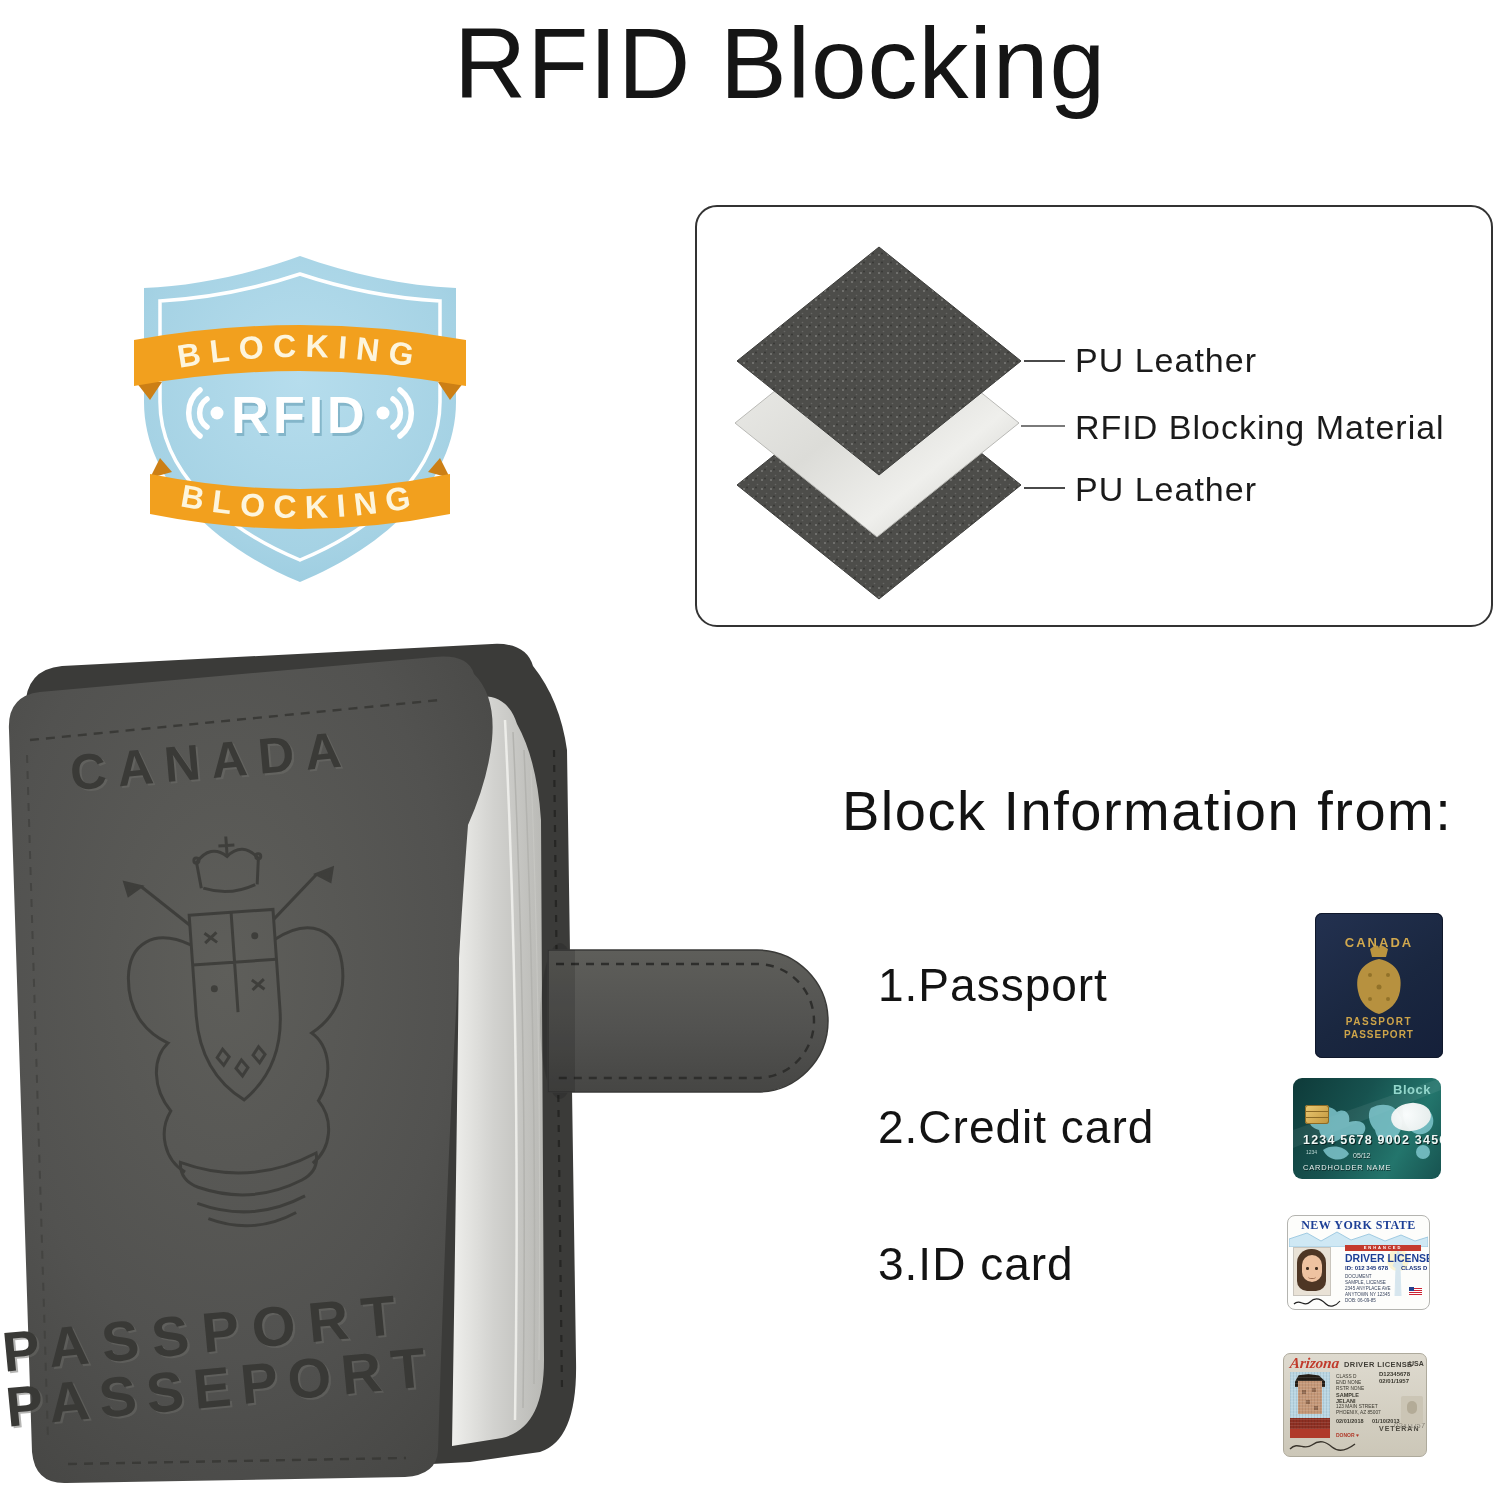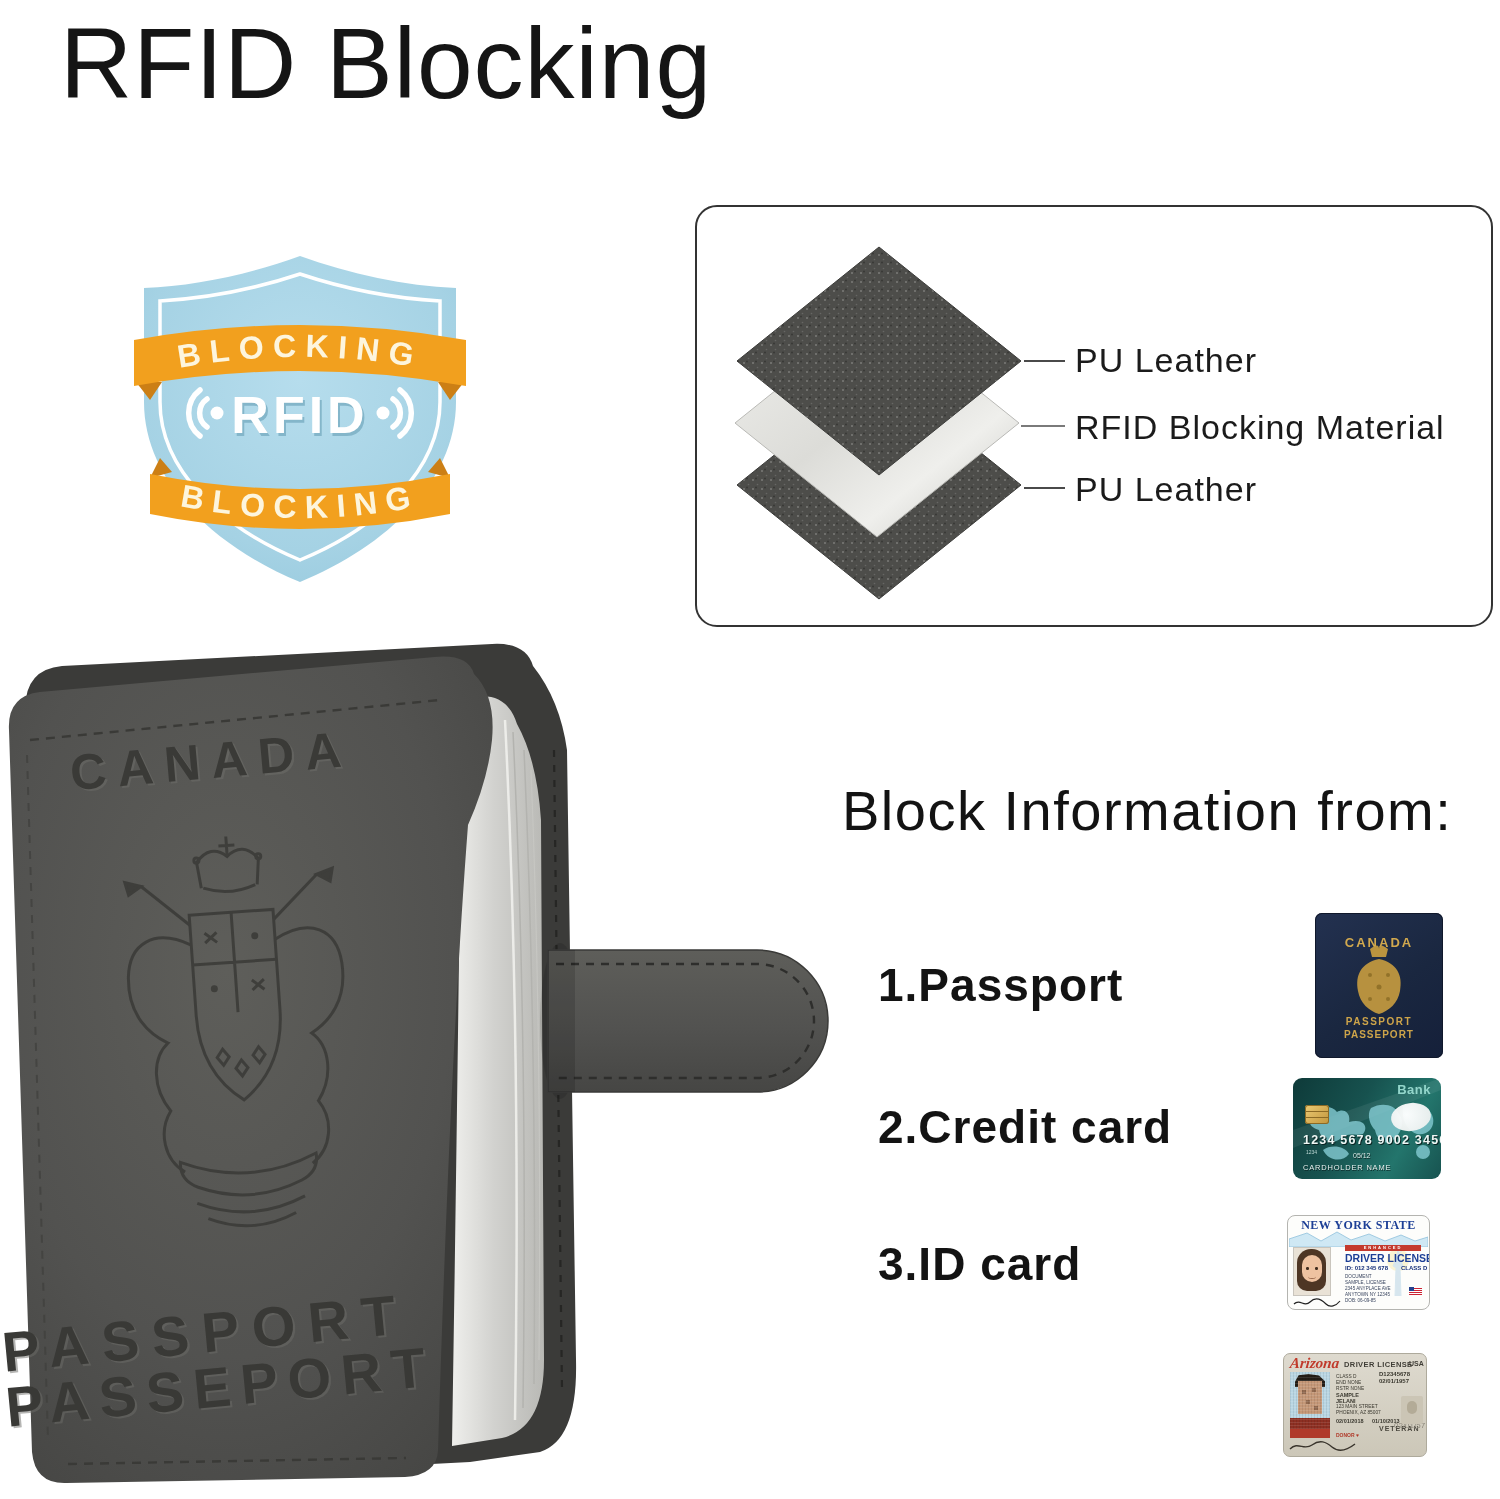--- a/index.html
+++ b/index.html
@@ -1,40 +1,40 @@
 <!DOCTYPE html>
 <html><head>
 <meta charset="utf-8">
 <style>
   html,body{margin:0;padding:0;background:#fff;}
   .canvas{position:relative;width:1500px;height:1499px;background:#ffffff;overflow:hidden;
           font-family:"Liberation Sans",sans-serif;color:#141414;}
   .abs{position:absolute;}
 
   
-  .page-title{left:60px;top:6px;width:1440px;text-align:left;font-size:100px;
+  .page-title{left:60px;top:6px;width:1440px;text-align:center;font-size:100px;
               font-weight:400;letter-spacing:1px;color:#151515;}
 
   
   .badge-wrap{left:120px;top:252px;width:360px;height:360px;}
 
   
   .mat-box{left:695px;top:205px;width:794px;height:418px;border:2.5px solid #333;border-radius:22px;}
   .mat-svg{position:absolute;left:0;top:0;}
   .mat-label{position:absolute;left:378px;font-size:34px;letter-spacing:1px;color:#1b1b1b;white-space:nowrap;}
   .mat-label.l0{top:134px;}
   .mat-label.l1{top:201px;}
   .mat-label.l2{top:263px;}
 
   
   .product-wrap{left:0;top:640px;width:900px;height:859px;}
 
   
   .bi-heading{left:842px;top:778px;width:660px;font-size:56px;letter-spacing:1.5px;color:#131313;white-space:nowrap;}
-  .bi-item{font-size:46px;letter-spacing:1px;color:#131313;white-space:nowrap;font-weight:bold;}
+  .bi-item{font-size:46px;letter-spacing:1px;color:#131313;white-space:nowrap;}
   .it0{left:878px;top:958px;} .it1{left:878px;top:1100px;}
   .it2{left:878px;top:1237px;} .it3{left:878px;top:1374px;}
 
   
   .pp-icon{left:1315px;top:913px;width:128px;height:145px;background:linear-gradient(145deg,#233150,#1a2740 55%,#15203a);
            border-radius:7px;box-shadow:0 0 0 1px #10182b inset;}
   .pp-country{position:absolute;left:0;top:22px;width:100%;text-align:center;font-size:13px;font-weight:700;
               letter-spacing:2px;color:#d2a94e;}
   .pp-l1{position:absolute;left:0;top:103px;width:100%;text-align:center;font-size:10px;font-weight:700;
          letter-spacing:1.5px;color:#cda44a;}
@@ -305,21 +305,21 @@
     <svg width="148" height="101" viewBox="0 0 148 101" style="position:absolute;left:0;top:0">
       <path d="M0,70 L148,12 L148,0 L0,52 Z" fill="rgba(255,255,255,.07)"></path>
       <g fill="#85ccd4" opacity=".8">
         <path d="M18,38 C24,28 38,26 44,34 C50,30 58,34 56,44 C70,40 76,48 70,56 C62,58 54,54 48,60 C40,68 28,62 26,52 C18,50 14,44 18,38 Z"></path>
         <path d="M78,30 C88,24 102,26 106,36 C112,44 108,56 100,62 C92,68 84,62 82,52 C76,46 74,36 78,30 Z"></path>
         <path d="M110,28 C122,22 138,28 140,40 C142,50 134,58 124,56 C116,54 108,44 110,28 Z"></path>
         <circle cx="130" cy="74" r="7"></circle>
         <path d="M30,72 C38,66 52,68 56,76 C50,84 36,84 30,72 Z"></path>
       </g>
     </svg>
-    <div class="cc-bank">Bank</div>
+    <div class="cc-bank">Block</div>
     <div class="cc-chip">
         <i></i>
         <em></em>
       </div>
     <div class="cc-oval"></div>
     <div class="cc-num">1234 5678 9002 3456</div>
     <div class="cc-sub">1234</div>
     <div class="cc-exp">05/12</div>
     <div class="cc-holder">CARDHOLDER NAME</div>
   </div>

